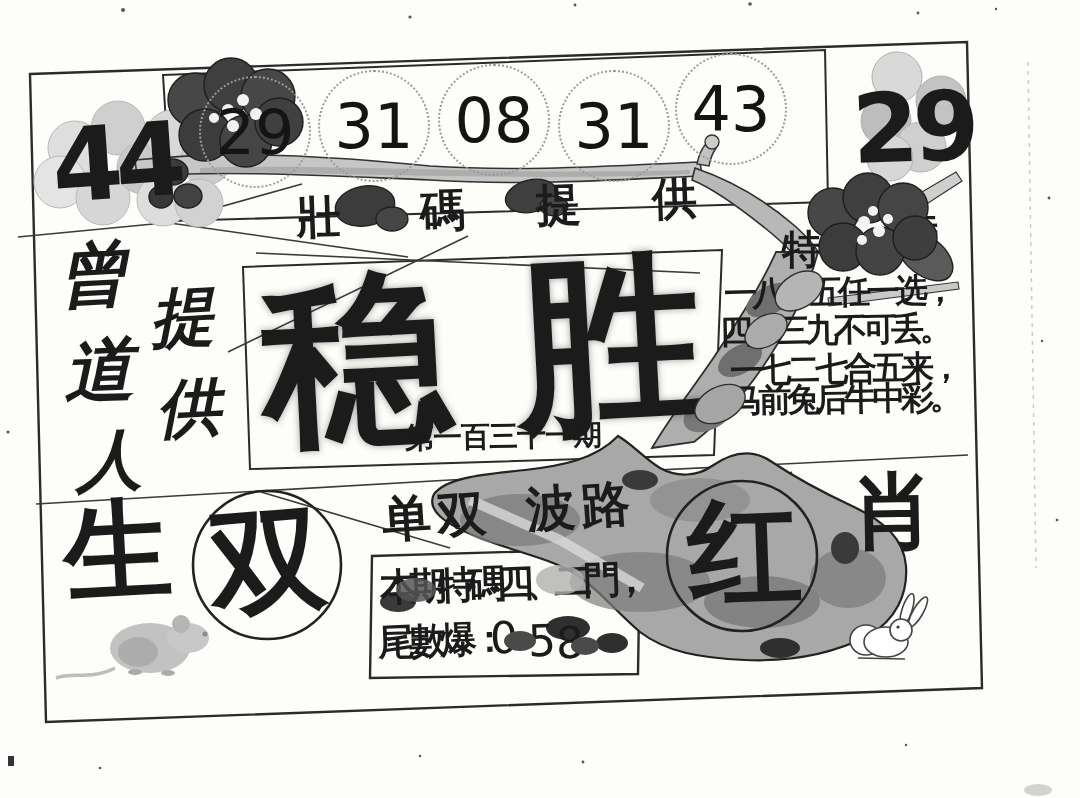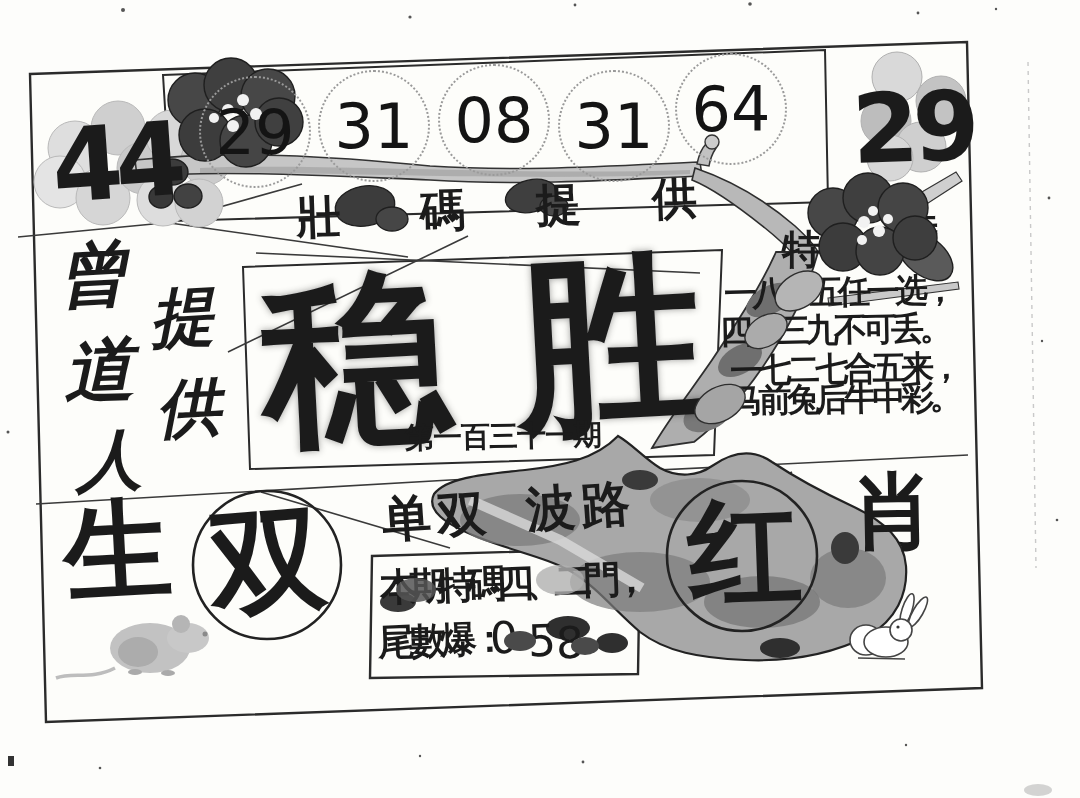--- a/index.html
+++ b/index.html
@@ -178,21 +178,21 @@
   <div class="ball" style="left:318px;top:70px;">
     <span>31</span>
     </div>
   <div class="ball" style="left:438px;top:64px;">
     <span>08</span>
     </div>
   <div class="ball" style="left:558px;top:70px;">
     <span>31</span>
     </div>
   <div class="ball" style="left:675px;top:53px;">
-    <span>64</span>
+    <span>43</span>
     </div>
 
   <div class="txt num" style="left:852px;top:80px;font-size:96px;letter-spacing:-6px;transform:rotate(-2deg);">29</div>
 
   <div class="txt cn" style="left:296px;top:196px;font-size:45px;transform:rotate(-2deg);">壯</div>
   <div class="txt cn" style="left:420px;top:189px;font-size:45px;transform:rotate(-2deg);">碼</div>
   <div class="txt cn" style="left:536px;top:183px;font-size:45px;transform:rotate(-2deg);">提</div>
   <div class="txt cn" style="left:652px;top:177px;font-size:45px;transform:rotate(-2deg);">供</div>
 
   <div class="txt cn" style="left:58px;top:240px;font-size:70px;font-style:italic;transform:rotate(-3deg);">曾</div>

